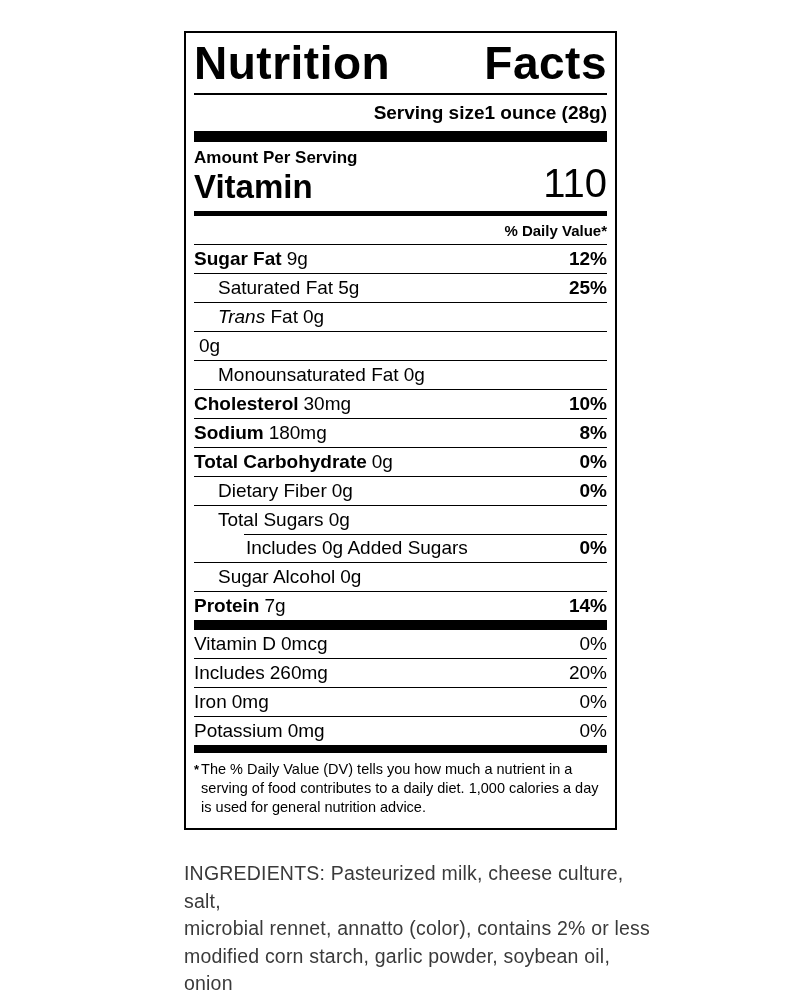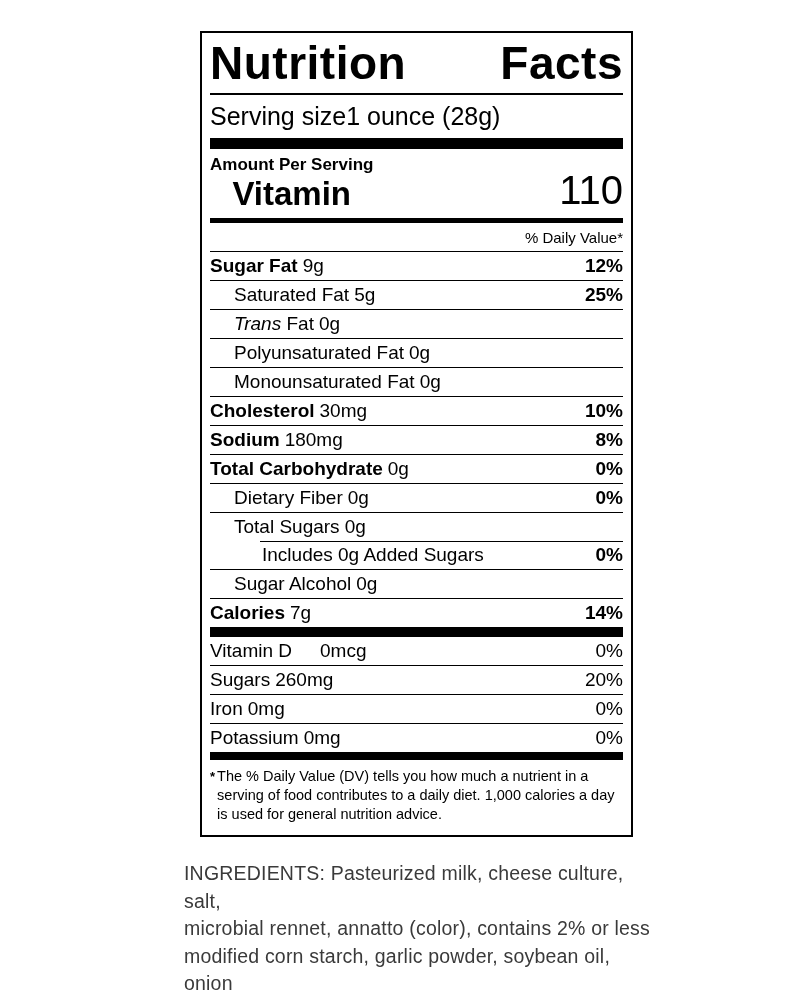--- a/index.html
+++ b/index.html
@@ -2,52 +2,52 @@
 <html><head>
 <meta charset="utf-8">
 <style>
   html,body{margin:0;padding:0;}
   body{
     width:800px;height:1000px;background:#ffffff;position:relative;
     font-family:"Liberation Sans", sans-serif;color:#000;
     -webkit-font-smoothing:antialiased;
   }
   .nf{
-    position:absolute;left:200px;top:31px;width:433px;box-sizing:border-box;
+    position:absolute;left:184px;top:31px;width:433px;box-sizing:border-box;
     border:2px solid #000;padding:3px 8px 8px 8px;background:#fff;
   }
   .nf-title{
     display:flex;justify-content:space-between;align-items:baseline;
     font-weight:bold;font-size:46px;line-height:52px;letter-spacing:0.5px;
     border-bottom:2px solid #000;padding:1px 0 4px 0;
   }
   .serving-row{
-    display:flex;justify-content:flex-start;align-items:baseline;
-    font-weight:normal;font-size:25px;padding:7px 0 7px 0;
+    display:flex;justify-content:flex-end;align-items:baseline;
+    font-weight:bold;font-size:19px;padding:7px 0 7px 0;
   }
   .bar-thick{height:11px;background:#000;}
-  .cal-section{display:flex;justify-content:space-between;align-items:flex-end;padding:5px 0 6px 0;text-align:center;}
+  .cal-section{display:flex;justify-content:space-between;align-items:flex-end;padding:5px 0 6px 0;}
   .aps{font-weight:bold;font-size:17px;line-height:21px;}
   .cal-label{font-weight:bold;font-size:33px;line-height:37px;}
   .cal-num{font-weight:normal;font-size:40px;line-height:44px;}
   .bar-med{height:5px;background:#000;}
-  .dv-header{text-align:right;font-weight:normal;font-size:15px;padding:6px 0 5px 0;}
+  .dv-header{text-align:right;font-weight:bold;font-size:15px;padding:6px 0 5px 0;}
   .row{
     display:flex;align-items:baseline;border-top:1px solid #000;
     font-size:19px;line-height:28px;
   }
   .row .amt{margin-left:5px;}
   .row .dv{margin-left:auto;font-weight:bold;}
   .row.reg .dv{font-weight:normal;}
   .b{font-weight:bold;}
   .i1{padding-left:24px;}
   .i2{padding-left:52px;}
   .row.partline{border-top:none;position:relative;}
   .row.partline::before{content:"";position:absolute;left:50px;right:0;top:0;border-top:1px solid #000;}
-  .row.noline{border-top:none;gap:23px;}
+  .row.noline{border-top:none;}
   .bar-protein{height:10px;background:#000;}
   .bar-foot{height:8px;background:#000;}
   .footnote{display:flex;font-size:14.5px;line-height:19px;padding:7px 0 3px 0;}
   .footnote .marker{font-size:13px;line-height:19px;padding-right:2px;font-weight:bold;}
   .ingredients{
     position:absolute;left:184px;top:860px;width:472px;
     font-size:19.5px;line-height:27.5px;color:#3a3a3a;letter-spacing:0.2px;
   }
   i{}
 </style>
@@ -91,21 +91,20 @@
     <span class="amt">5g</span>
     <span class="dv">25%</span>
   </div>
 
   <div class="row">
     <span class="i1"><i>Trans</i> <span>Fat</span></span>
     <span class="amt">0g</span>
   </div>
 
   <div class="row">
-    <span class="i1">Polyunsaturated Fat</span>
     <span class="amt">0g</span>
   </div>
 
   <div class="row">
     <span class="i1">Monounsaturated Fat</span>
     <span class="amt">0g</span>
   </div>
 
   <div class="row">
     <span class="b">Cholesterol</span>
@@ -140,35 +139,35 @@
     <span class="i2">Includes 0g Added Sugars</span>
     <span class="dv">0%</span>
   </div>
 
   <div class="row">
     <span class="i1">Sugar Alcohol</span>
     <span class="amt">0g</span>
   </div>
 
   <div class="row">
-    <span class="b">Calories</span>
+    <span class="b">Protein</span>
     <span class="amt">7g</span>
     <span class="dv">14%</span>
   </div>
 
   <div class="bar-protein"></div>
 
   <div class="row reg noline">
     <span>Vitamin D</span>
     <span class="amt">0mcg</span>
     <span class="dv">0%</span>
   </div>
 
   <div class="row reg">
-    <span>Sugars</span>
+    <span>Includes</span>
     <span class="amt">260mg</span>
     <span class="dv">20%</span>
   </div>
 
   <div class="row reg">
     <span>Iron</span>
     <span class="amt">0mg</span>
     <span class="dv">0%</span>
   </div>
 

